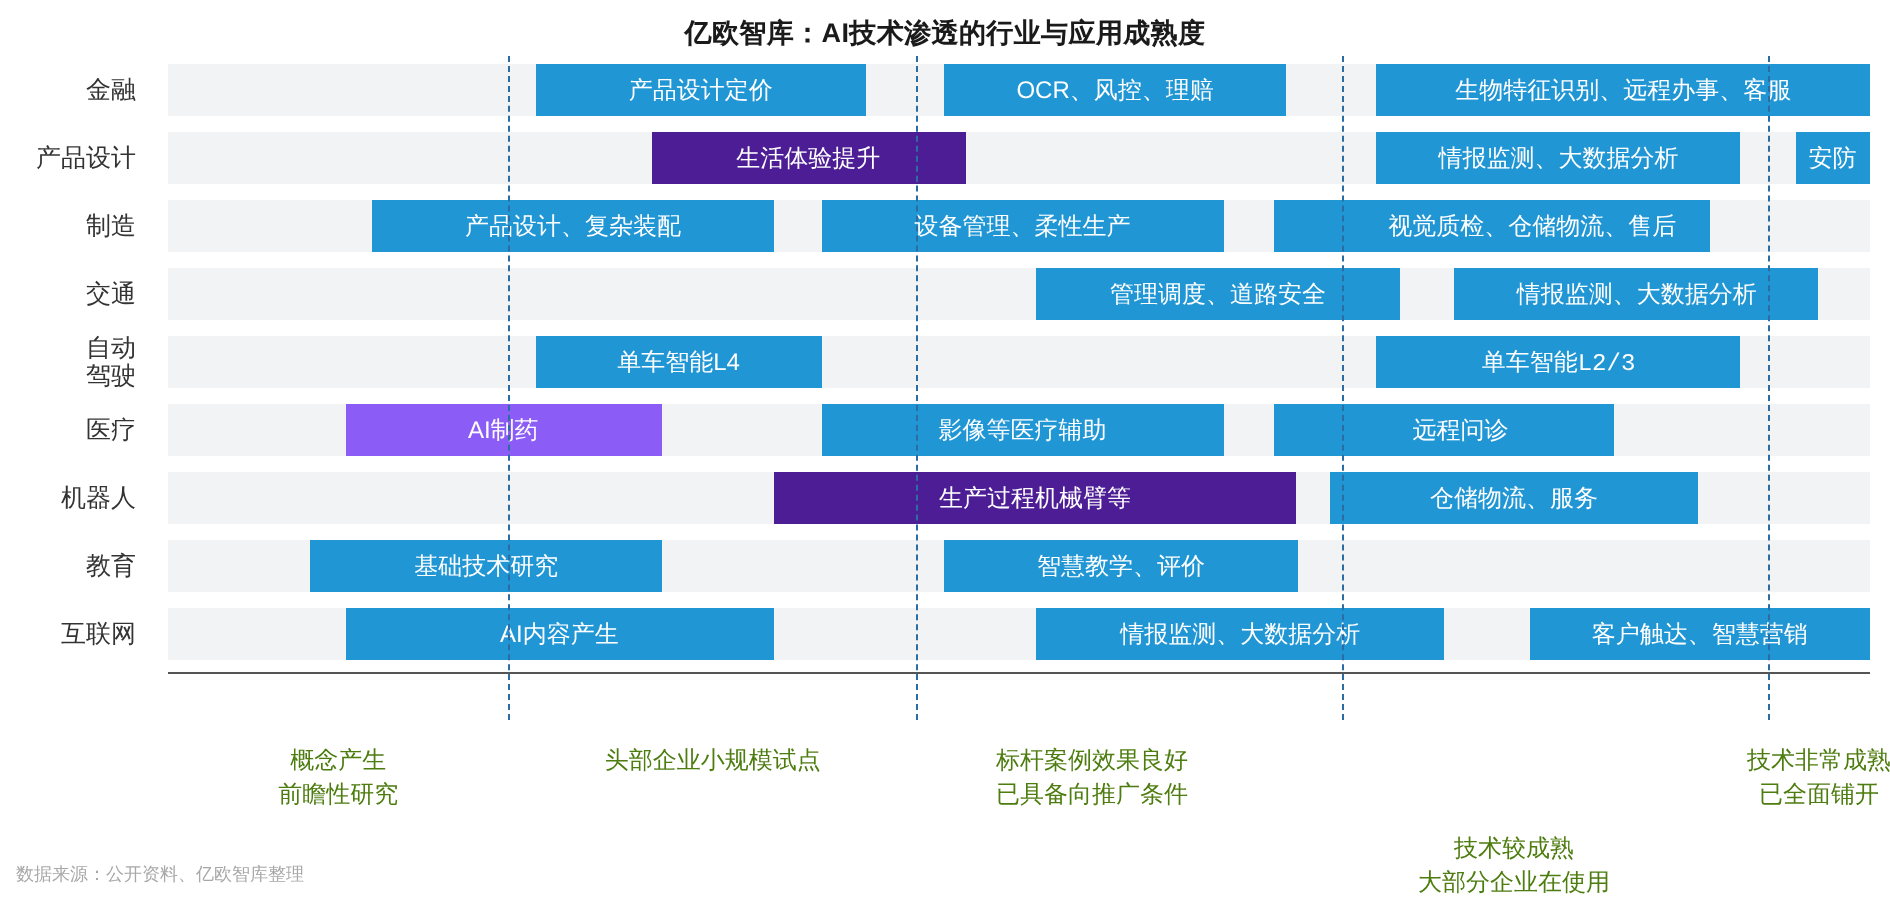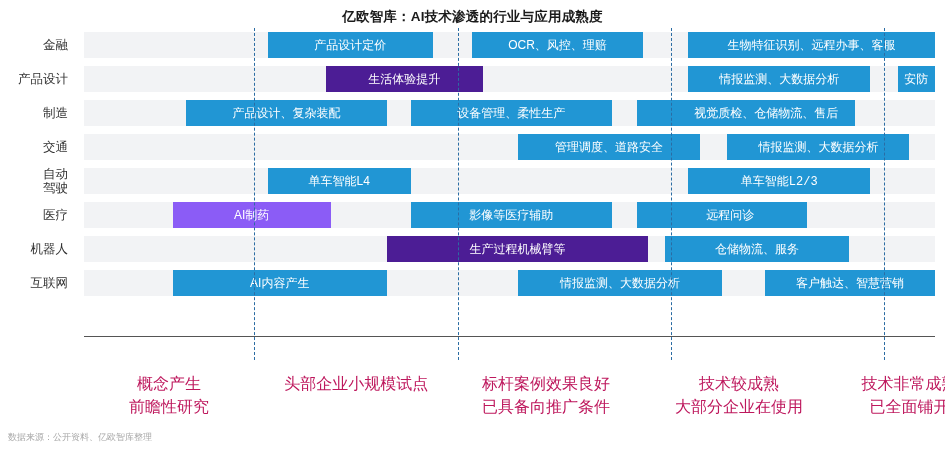--- a/index.html
+++ b/index.html
@@ -98,22 +98,22 @@
   #stage-labels {
     position: absolute;
     left: 0;
     top: 372px;
     width: 945px;
     height: 44px;
   }
   .stage {
     position: absolute;
     top: 0;
-    font-size: 16px;
-    color: #be185d;
+    font-size: 12px;
+    color: #4d7c0f;
     line-height: 1.45;
     text-align: center;
     white-space: pre-line;
   }
   #source {
     position: absolute;
     left: 8px;
     bottom: 6px;
     font-size: 9px;
     color: #a8a8a8;
@@ -165,20 +165,26 @@
         <div class="row-track"></div>
         <div class="bar" style="left: 172.504px; width: 158.286px; top: 4px; background: #8b5cf6;">AI制药</div>
         <div class="bar" style="left: 410.784px; width: 200.836px; top: 4px; background: rgb(33, 150, 212);">影像等医疗辅助</div>
         <div class="bar" style="left: 637.15px; width: 170.2px; top: 4px; background: rgb(33, 150, 212); padding-left: 16px;">远程问诊</div>
       </div>
       <div class="row">
         <div class="row-label">机器人</div>
         <div class="row-track"></div>
         <div class="bar" style="left: 386.956px; width: 261px; top: 4px; background: #4c1d95;">生产过程机械臂等</div>
         <div class="bar" style="left: 637.15px; width: 183.816px; top: 4px; background: rgb(33, 150, 212); margin-left: 28px;">仓储物流、服务</div>
+      </div>
+      <div class="row">
+        <div class="row-label">教育</div>
+        <div class="row-track"></div>
+        <div class="bar" style="left: 155.484px; width: 175.306px; top: 4px; background: rgb(33, 150, 212);">基础技术研究</div>
+        <div class="bar" style="left: 472.056px; width: 177.008px; top: 4px; background: rgb(33, 150, 212);">智慧教学、评价</div>
       </div>
       <div class="row">
         <div class="row-label">互联网</div>
         <div class="row-track"></div>
         <div class="bar" style="left: 172.504px; width: 214.452px; top: 4px; background: rgb(33, 150, 212);">AI内容产生</div>
         <div class="bar" style="left: 518.01px; width: 204.24px; top: 4px; background: rgb(33, 150, 212);">情报监测、大数据分析</div>
         <div class="bar" style="left: 764.8px; width: 170.2px; top: 4px; background: rgb(33, 150, 212);">客户触达、智慧营销</div>
       </div>
     </div>
   <div id="dividers">
@@ -189,19 +195,19 @@
     </div>
   <div class="axis-line" id="axis-line" style="top: 308px;"></div>
 </div>
 
 <div id="stage-labels">
     <div class="stage" style="left: 74.1px; width: 190px;">概念产生
 前瞻性研究</div>
     <div class="stage" style="left: 261.32px; width: 190px;">头部企业小规模试点</div>
     <div class="stage" style="left: 451px; width: 190px;">标杆案例效果良好
 已具备向推广条件</div>
-    <div class="stage" style="left: 644px; width: 190px;">技术较成熟
+    <div class="stage" style="left: 662px; width: 190px; margin-top: 44px;">技术较成熟
 大部分企业在使用</div>
     <div class="stage" style="left: 814.47px; width: 190px;">技术非常成熟
 已全面铺开</div>
   </div>
 
 <div id="source">数据来源：公开资料、亿欧智库整理</div>
 
 </body></html>

